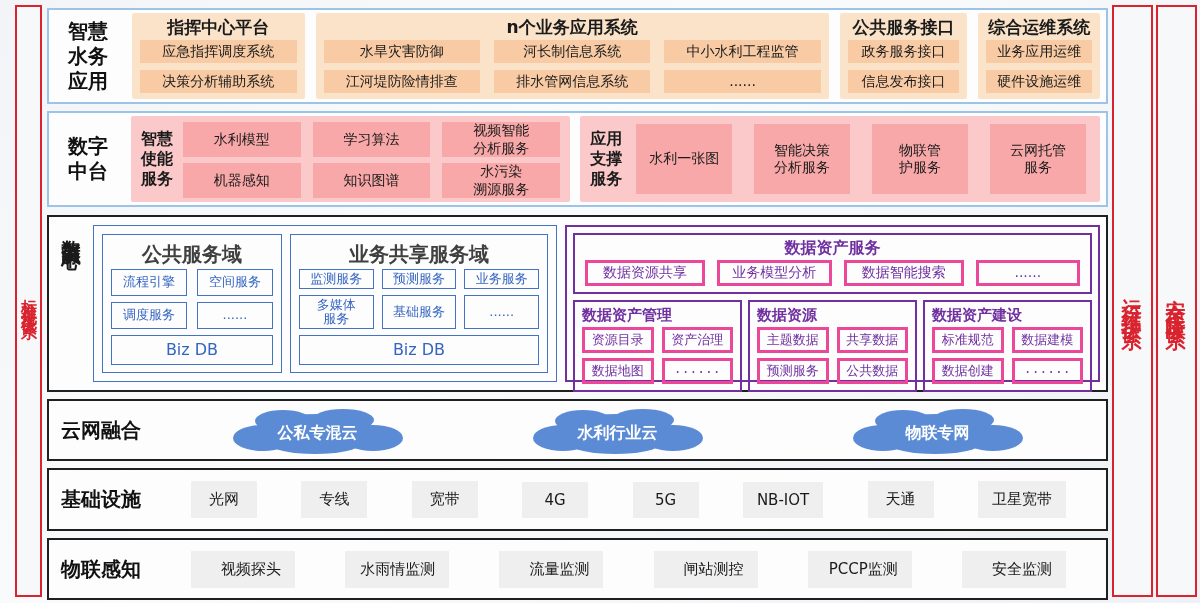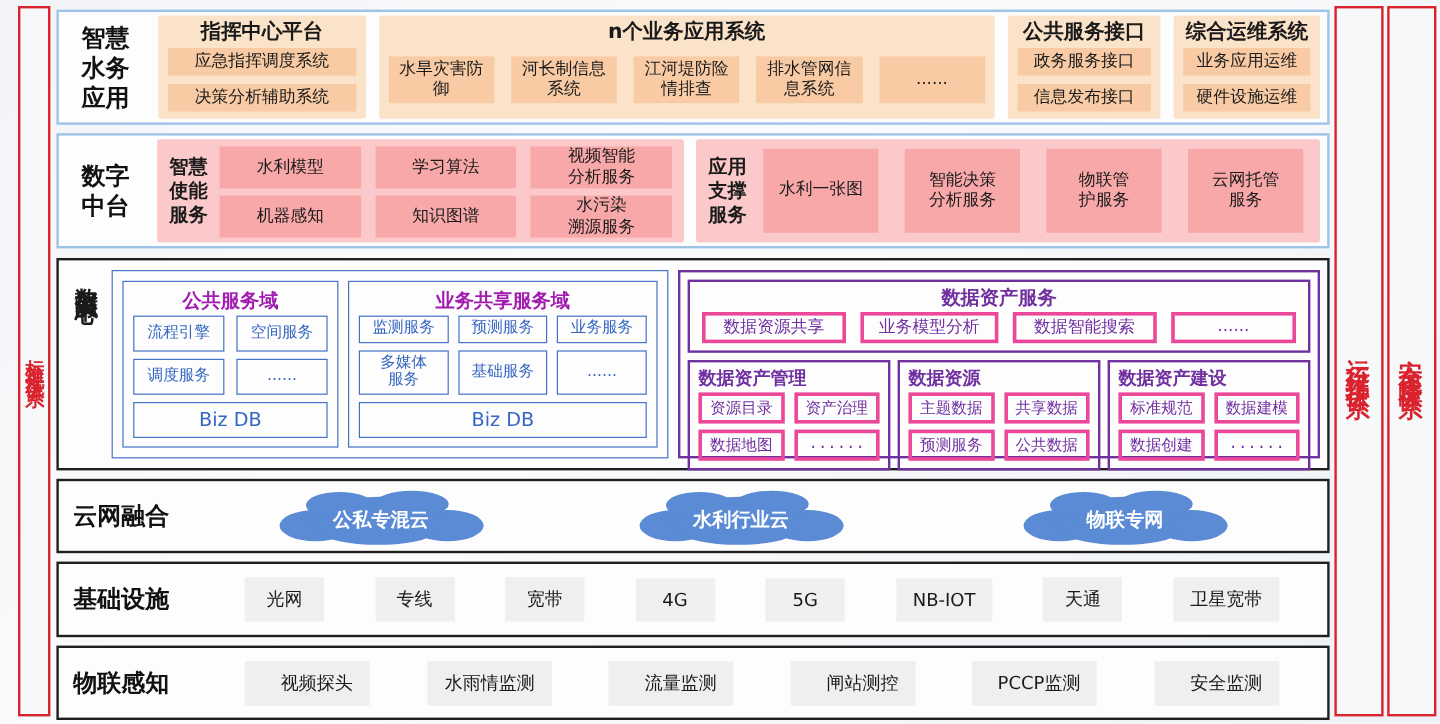--- a/index.html
+++ b/index.html
@@ -36,42 +36,42 @@
   
   #row-apps { top:8px; height:96px; display:flex; align-items:center; padding:4px 6px; gap:11px; }
   #row-apps .row-label { width:66px; font-size:20px; flex:none; }
   .osec { background:#fbe3c9; border-radius:2px; padding:3px 8px 6px; height:86px; display:flex; flex-direction:column; }
   .osec .sec-title { font-size:17px; font-weight:bold; text-align:center; line-height:1.4; }
   .ostack { display:flex; flex-direction:column; gap:7px; flex:1; justify-content:center; }
   .obox { background:#f8cba4; font-size:14px; text-align:center; padding:3px 4px; white-space:pre-line;
           display:flex; align-items:center; justify-content:center; line-height:1.2; }
   #sec-command { width:176px; }
   #sec-systems { width:524px; }
-  #sec-systems .ogrid { display:grid; grid-template-columns:1fr 1fr 1fr 1fr 1fr; gap:7px 14px; flex:1; align-content:center; }
+  #sec-systems .ogrid { display:grid; grid-template-columns:1fr 1fr 1fr; gap:7px 14px; flex:1; align-content:center; }
   #sec-ifaces { width:130px; }
   #sec-ops { width:124px; }
 
   
   #row-mid { top:111px; height:96px; display:flex; align-items:center; padding:4px 6px; gap:10px; }
   #row-mid .row-label { width:66px; font-size:20px; flex:none; }
   .pink-panel { background:#fbc9c9; border-radius:2px; height:86px; display:flex; align-items:center; padding:6px 10px; gap:10px; }
   .pink-panel .p-label { font-weight:bold; font-size:16px; text-align:center; white-space:pre-line; line-height:1.25; flex:none; }
   #panel-enable { width:446px; }
   #panel-enable .pgrid { display:grid; grid-template-columns:1fr 1fr 1fr; gap:6px 12px; flex:1; height:100%; }
   #panel-support { width:528px; }
   #panel-support .pgrid { display:grid; grid-template-columns:1fr 1fr 1fr 1fr; gap:22px; flex:1; height:100%; padding:2px 4px; }
   .pbox { background:#f8a8a8; font-size:14px; text-align:center; white-space:pre-line;
           display:flex; align-items:center; justify-content:center; line-height:1.25; }
 
   
   #row-data { top:215px; height:177px; display:flex; align-items:center; padding:8px 6px 8px 10px; gap:8px; }
   #row-data .row-label-v { writing-mode:vertical-rl; text-orientation:upright; font-weight:bold; font-size:19px; letter-spacing:2px; flex:none; height:100%; display:flex; align-items:center; }
   .blue-wrap { border:1px solid #4472c4; height:157px; display:flex; gap:8px; padding:8px; flex:none; }
   .domain { border:1px solid #4472c4; padding:4px 8px 7px; display:flex; flex-direction:column; }
-  .domain .d-title { color:#a21caf; font-weight:bold; font-size:16px; text-align:center; line-height:1.5; }
+  .domain .d-title { color:#404040; font-weight:bold; font-size:20px; text-align:center; line-height:1.5; }
   .d-grid2 { display:grid; grid-template-columns:1fr 1fr; gap:6px 10px; flex:1; }
   .d-grid3 { display:grid; grid-template-columns:1fr 1fr 1fr; gap:6px 8px; flex:1; }
   .sbox { border:1px solid #4472c4; color:#3465c0; font-size:13px; text-align:center; white-space:pre-line;
           display:flex; align-items:center; justify-content:center; line-height:1.1; padding:1px 2px; }
   .dbbox { border:1px solid #4472c4; color:#3465c0; font-size:16px; text-align:center; margin-top:6px; padding:4px 0 5px; }
   #domain-public { width:180px; }
   #domain-share { width:258px; }
 
   .purple-wrap { border:2px solid #7030a0; height:157px; flex:1; display:flex; flex-direction:column; gap:6px; padding:6px; }
   .pw-box { border:2px solid #7030a0; }
@@ -88,21 +88,21 @@
   
   #row-cloud { top:399px; height:62px; position:absolute; }
   #row-cloud .row-label { position:absolute; left:12px; top:17px; font-size:20px; }
   .cloud { position:absolute; top:5px; width:185px; height:50px; }
   .cloud svg { position:absolute; inset:0; }
   .cloud .c-label { position:absolute; inset:0; display:flex; align-items:center; justify-content:center;
                     color:#fff; font-weight:bold; font-size:16px; padding-top:4px; }
   #cloud-0 { left:176px; } #cloud-1 { left:476px; } #cloud-2 { left:796px; }
 
   
-  .gray-row { display:flex; align-items:center; padding:0 40px 0 12px;gap:13px; }
+  .gray-row { display:flex; align-items:center; padding:0 40px 0 12px; }
   .gray-row .row-label { width:130px; font-size:20px; text-align:left; flex:none; }
   .gray-items { flex:1; display:flex; justify-content:space-between; align-items:center; }
   .gbox { background:#efefef; text-align:center; font-size:15px; padding:9px 14px; min-width:66px; }
   #row-infra { top:468px; height:63px; }
   #row-iot { top:538px; height:62px; }
   #row-iot .gbox { min-width:104px;text-align:right; }
 </style>
 </head>
 <body>
 
@@ -129,20 +129,21 @@
         <div class="obox">应急指挥调度系统</div>
         <div class="obox">决策分析辅助系统</div>
       </div>
     </div>
 
     <div class="osec" id="sec-systems">
       <div class="sec-title">n个业务应用系统</div>
       <div class="ogrid">
         <div class="obox">水旱灾害防御</div>
         <div class="obox">河长制信息系统</div>
+        <div class="obox">中小水利工程监管</div>
         <div class="obox">江河堤防险情排查</div>
         <div class="obox">排水管网信息系统</div>
         <div class="obox">......</div>
       </div>
     </div>
 
     <div class="osec" id="sec-ifaces">
       <div class="sec-title">公共服务接口</div>
       <div class="ostack">
         <div class="obox">政务服务接口</div>

